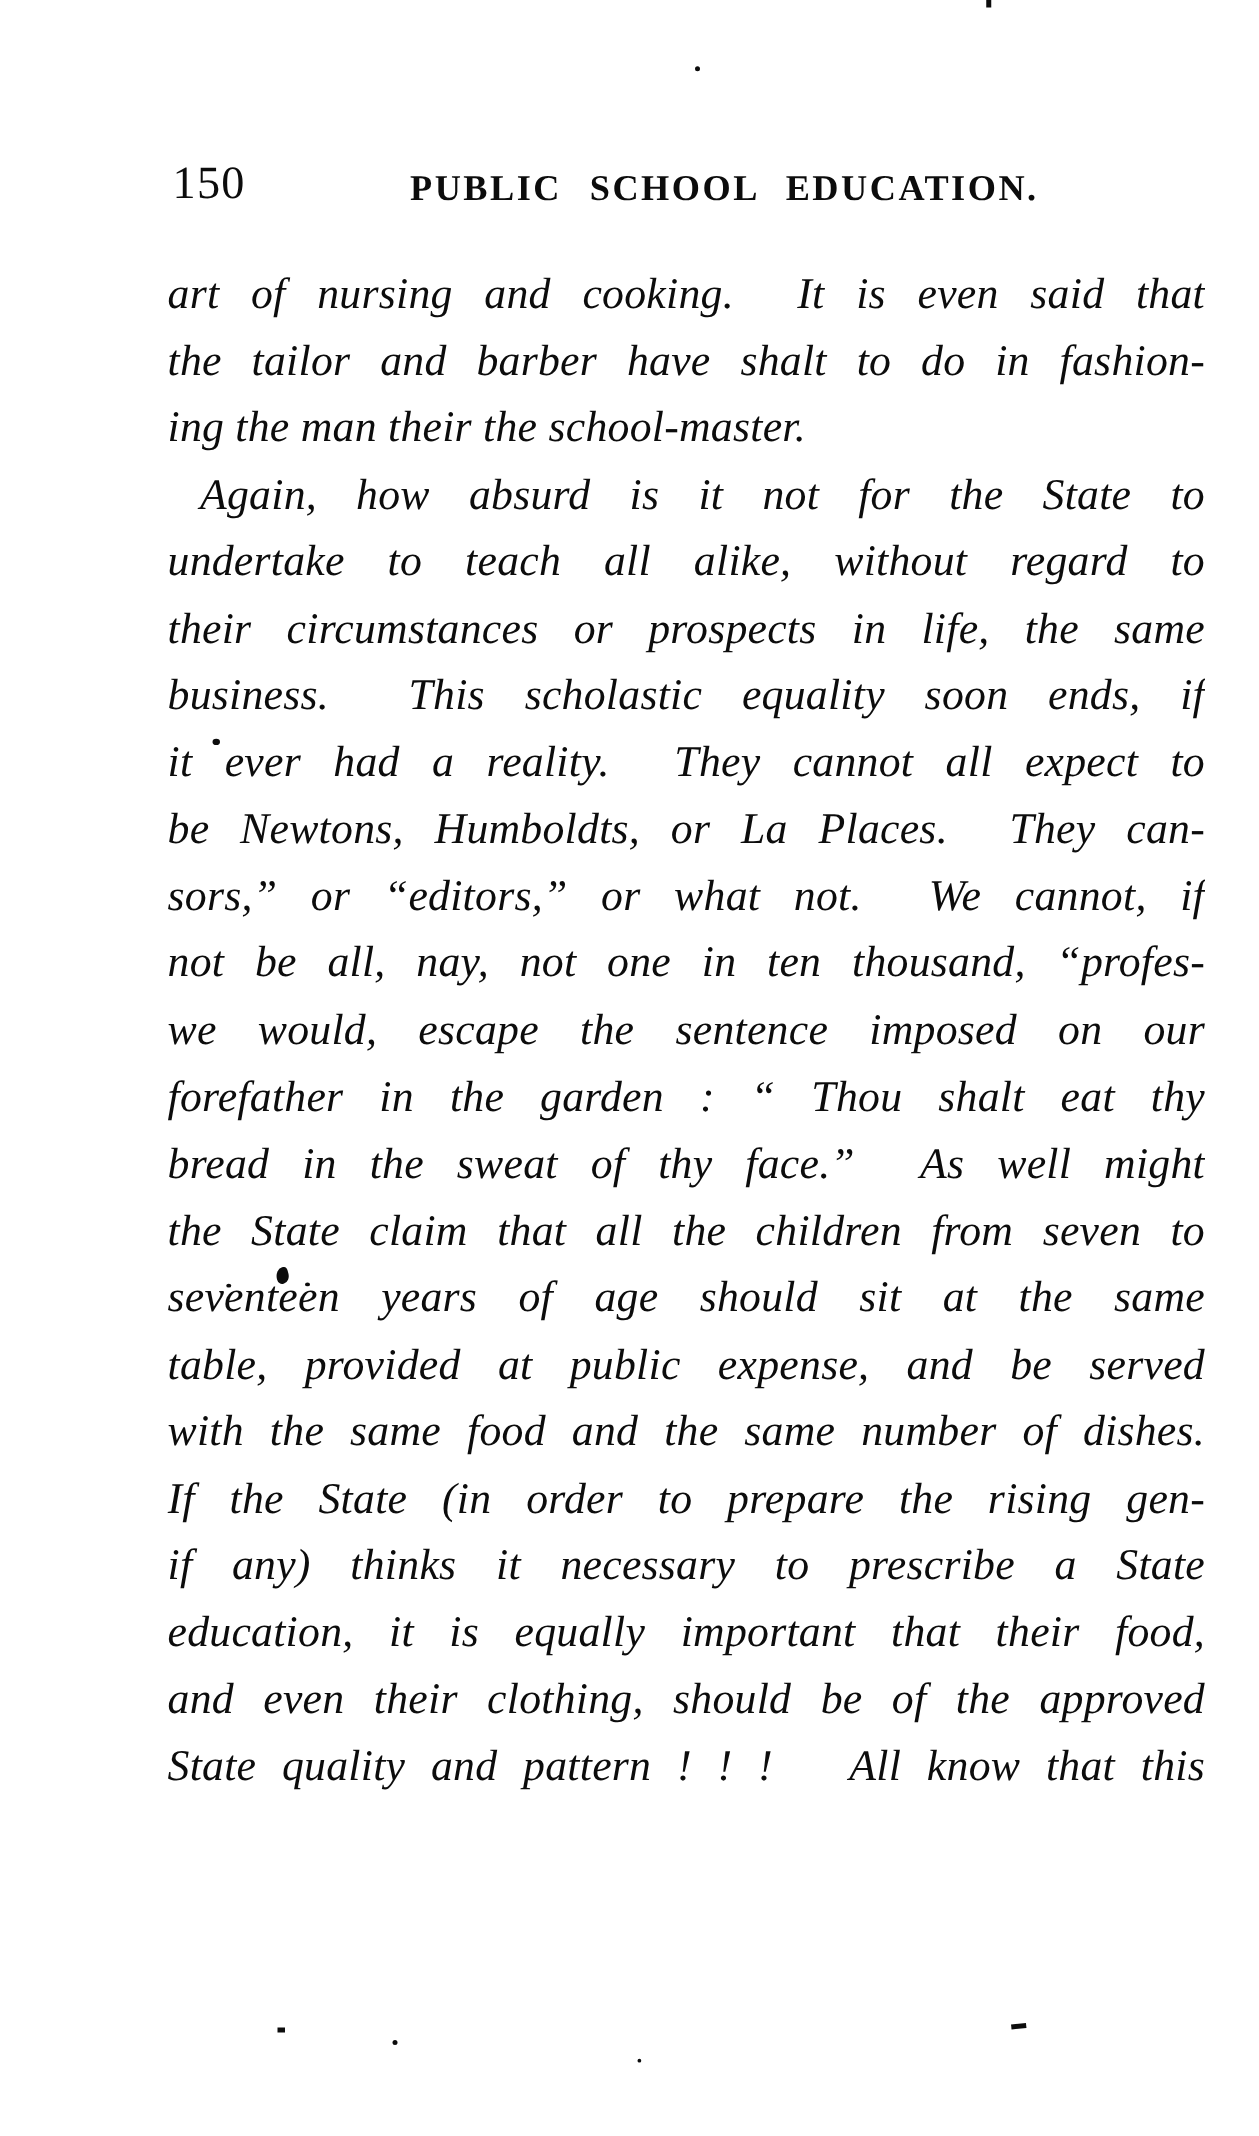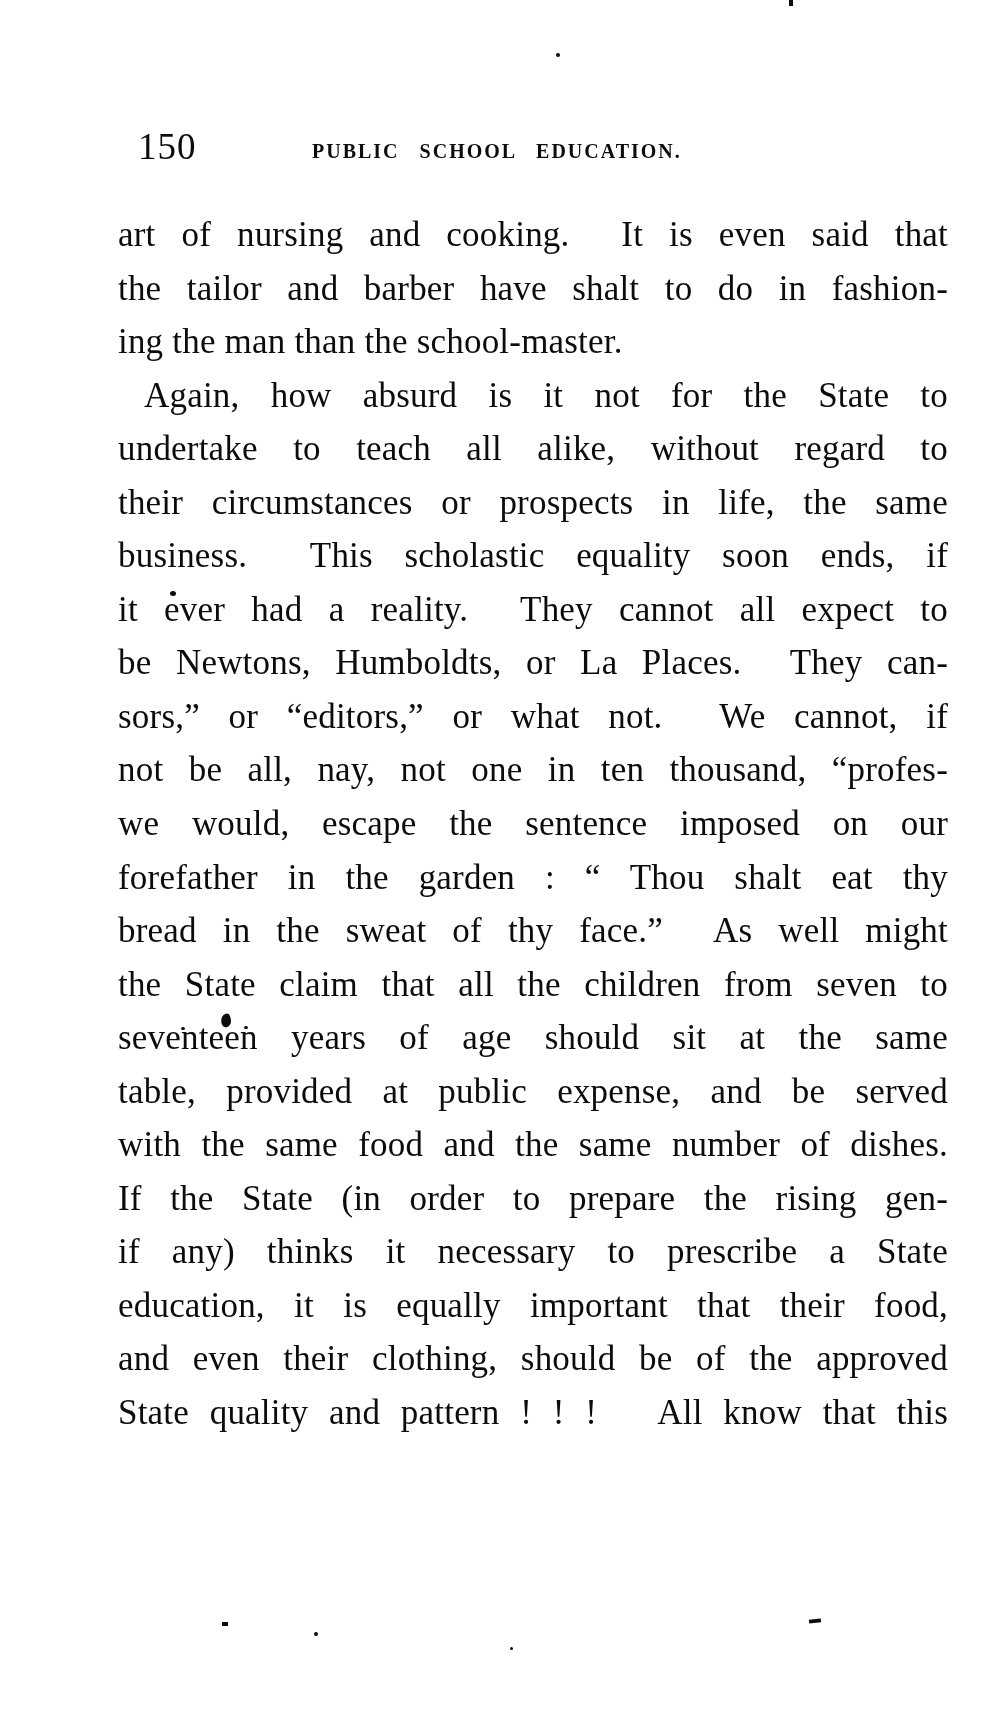--- a/index.html
+++ b/index.html
@@ -20,36 +20,37 @@
   .page-number {
     position: absolute;
     left: 138px;
     top: 127px;
     font-size: 37px;
     line-height: 40px;
     letter-spacing: 1px;
   }
   .running-title {
     position: absolute;
-    left: 312px;
+    left: 328px;
     top: 133px;
-    font-size: 20px;
+    font-size: 29px;
     line-height: 36px;
     font-weight: bold;
     letter-spacing: 2px;
     word-spacing: 13px;
     white-space: nowrap;
   }
   .body-text {
     position: absolute;
-    left: 118px;
+    left: 134px;
     top: 208px;
     width: 830px;
     font-size: 35px;
     letter-spacing: 0.2px;
+    font-style: italic;
   }
   .line {
     height: 53.55px;
     line-height: 53.55px;
     text-align: justify;
     text-align-last: justify;
     -moz-text-align-last: justify;
     white-space: pre-wrap;
     overflow: hidden;
   }
@@ -76,21 +77,21 @@
 <div class="page">
 
   <div class="page-number">150</div>
 
   <div class="running-title">PUBLIC SCHOOL EDUCATION.</div>
 
   <div class="body-text">
 
   <div class="line">art of nursing and cooking.  It is even said that</div>
       <div class="line">the tailor and barber have shalt to do in fashion-</div>
-      <div class="line para-end">ing the man than the school-master.</div>
+      <div class="line para-end">ing the man their the school-master.</div>
       <div class="line para-start">Again, how absurd is it not for the State to</div>
       <div class="line">undertake to teach all alike, without regard to</div>
       <div class="line">their circumstances or prospects in life, the same</div>
       <div class="line">business.  This scholastic equality soon ends, if</div>
       <div class="line">it ever had a reality.  They cannot all expect to</div>
       <div class="line">be Newtons, Humboldts, or La Places.  They can-</div>
       <div class="line">sors,” or “editors,” or what not.  We cannot, if</div>
       <div class="line">not be all, nay, not one in ten thousand, “profes-</div>
       <div class="line">we would, escape the sentence imposed on our</div>
       <div class="line">forefather in the garden : “ Thou shalt eat thy</div>

